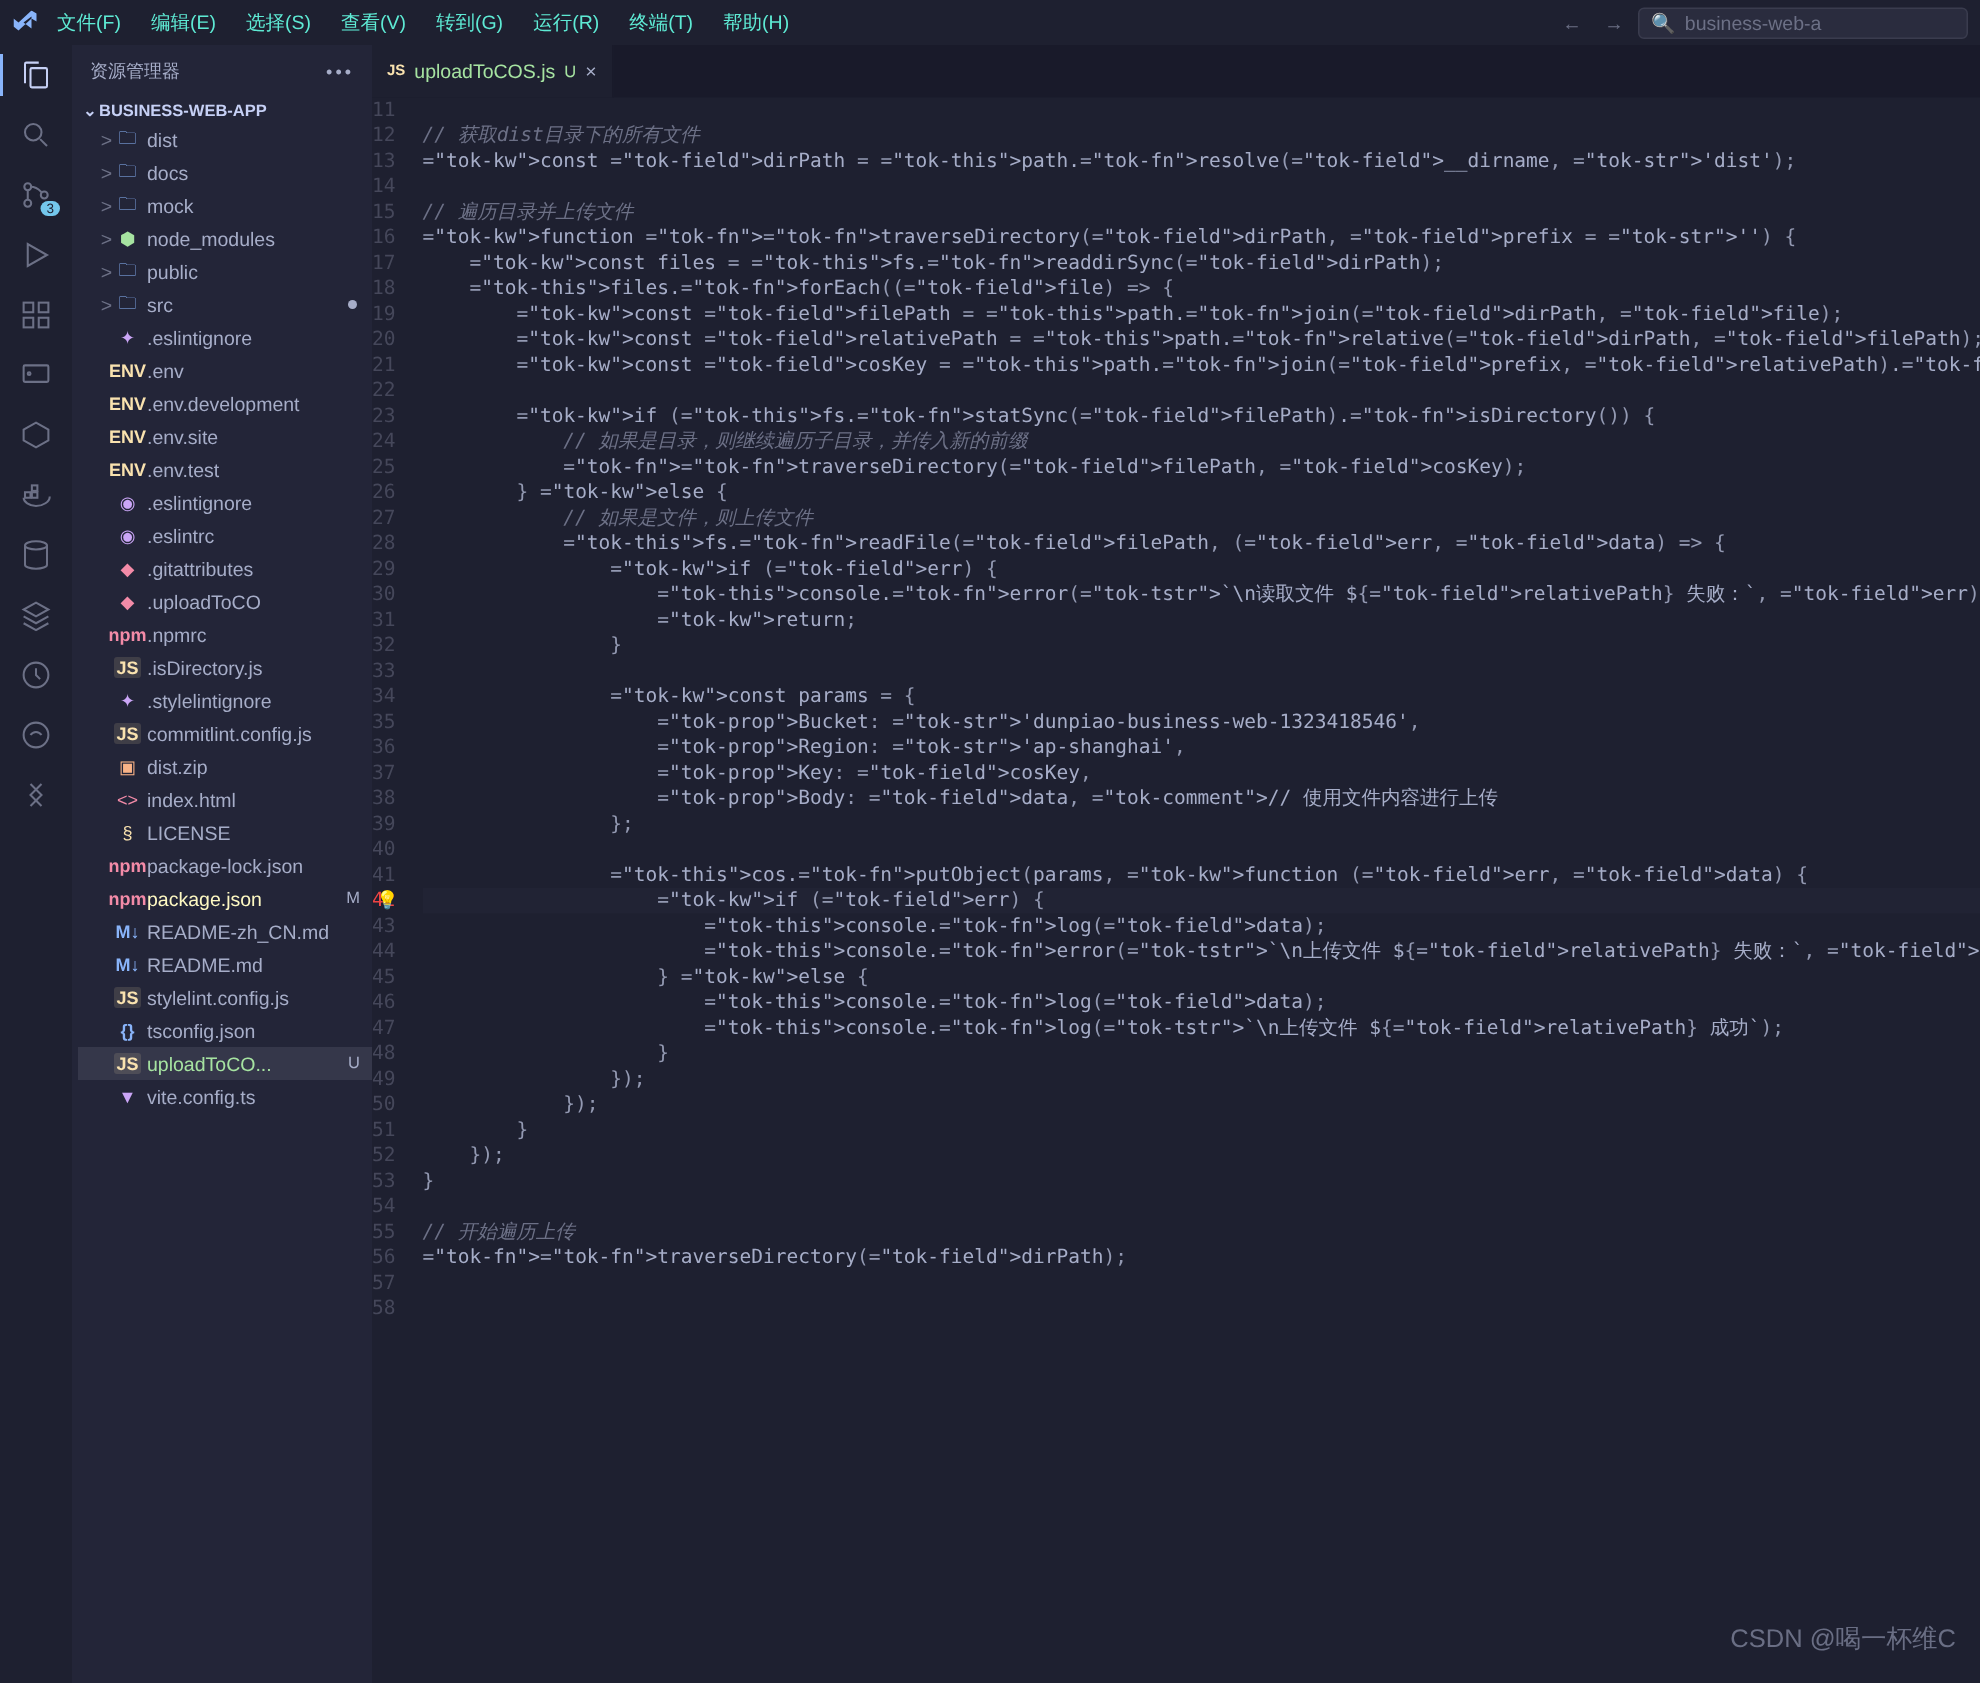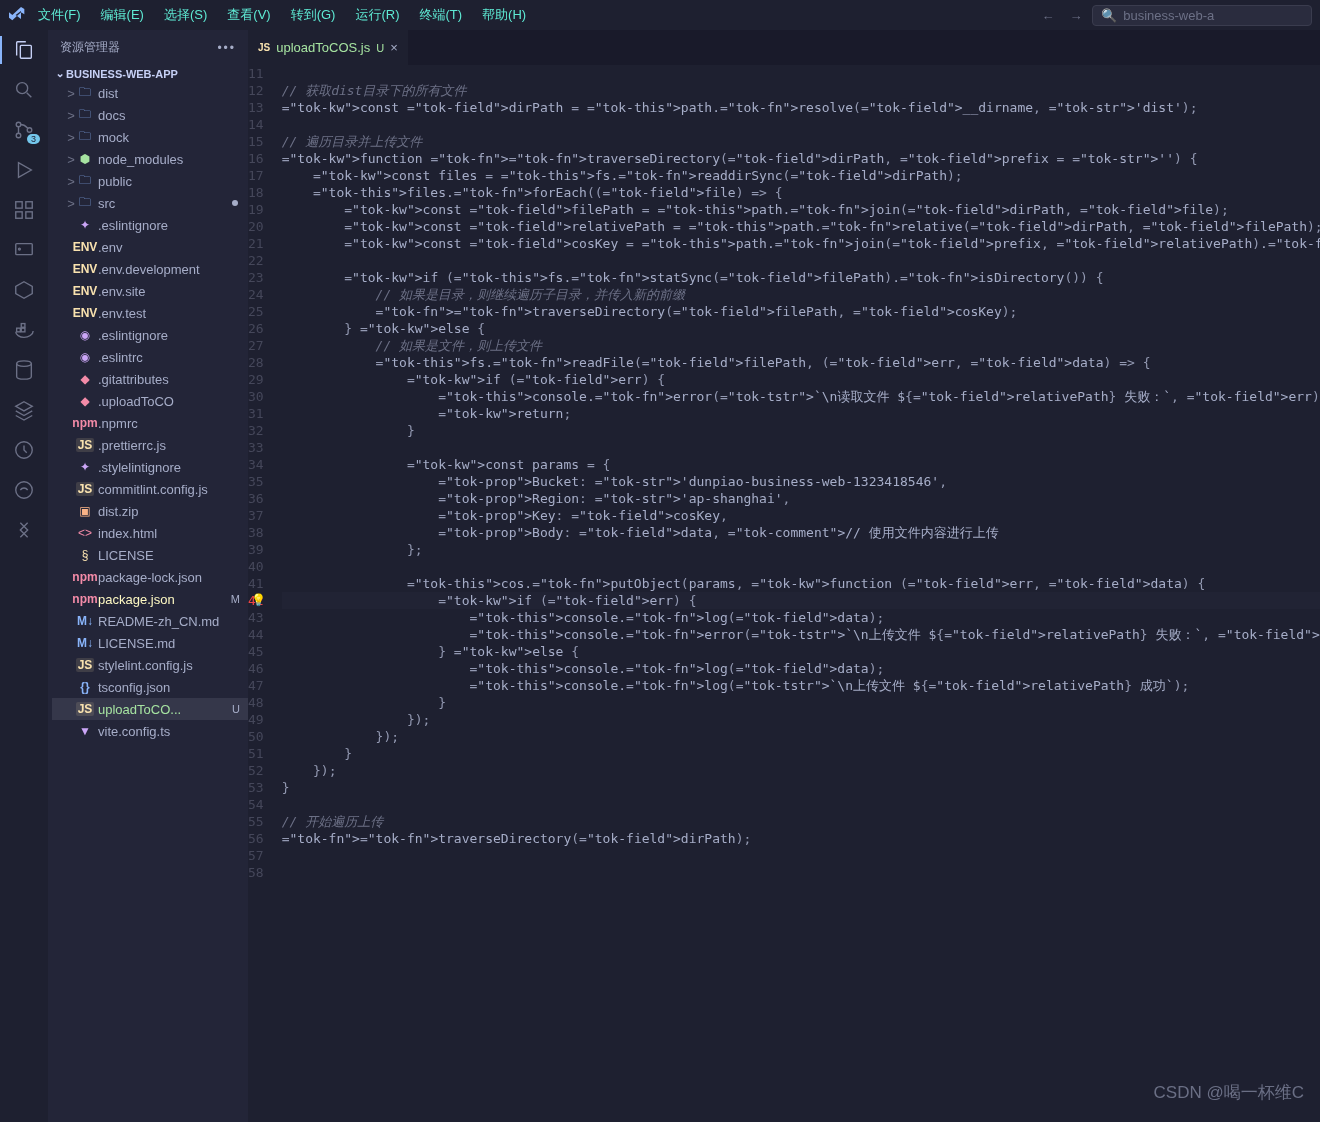--- a/index.html
+++ b/index.html
@@ -347,21 +347,21 @@
         <span class="name ">.uploadToCO</span>
       </div>
       <div class="tree-row" style="padding-left: 14px;">
         <span class="chev"></span>
         <span class="icon icon-npm">npm</span>
         <span class="name ">.npmrc</span>
       </div>
       <div class="tree-row" style="padding-left: 14px;">
         <span class="chev"></span>
         <span class="icon icon-js">JS</span>
-        <span class="name ">.prettierrc.js</span>
+        <span class="name ">.isDirectory.js</span>
       </div>
       <div class="tree-row" style="padding-left: 14px;">
         <span class="chev"></span>
         <span class="icon icon-style">✦</span>
         <span class="name ">.stylelintignore</span>
       </div>
       <div class="tree-row" style="padding-left: 14px;">
         <span class="chev"></span>
         <span class="icon icon-js">JS</span>
         <span class="name ">commitlint.config.js</span>
@@ -393,21 +393,21 @@
         <span class="status git-m">M</span>
       </div>
       <div class="tree-row" style="padding-left: 14px;">
         <span class="chev"></span>
         <span class="icon icon-md">M↓</span>
         <span class="name ">README-zh_CN.md</span>
       </div>
       <div class="tree-row" style="padding-left: 14px;">
         <span class="chev"></span>
         <span class="icon icon-md">M↓</span>
-        <span class="name ">LICENSE.md</span>
+        <span class="name ">README.md</span>
       </div>
       <div class="tree-row" style="padding-left: 14px;">
         <span class="chev"></span>
         <span class="icon icon-js">JS</span>
         <span class="name ">stylelint.config.js</span>
       </div>
       <div class="tree-row" style="padding-left: 14px;">
         <span class="chev"></span>
         <span class="icon icon-ts">{}</span>
         <span class="name ">tsconfig.json</span>

